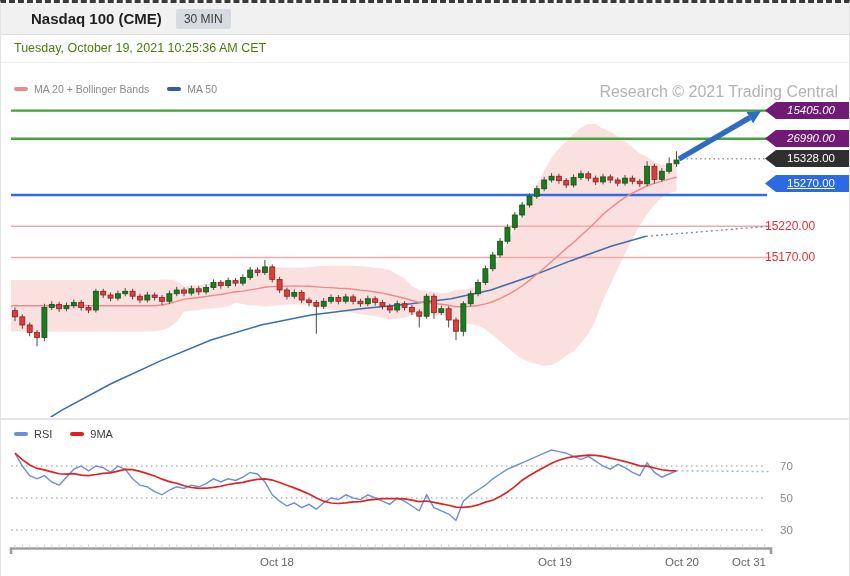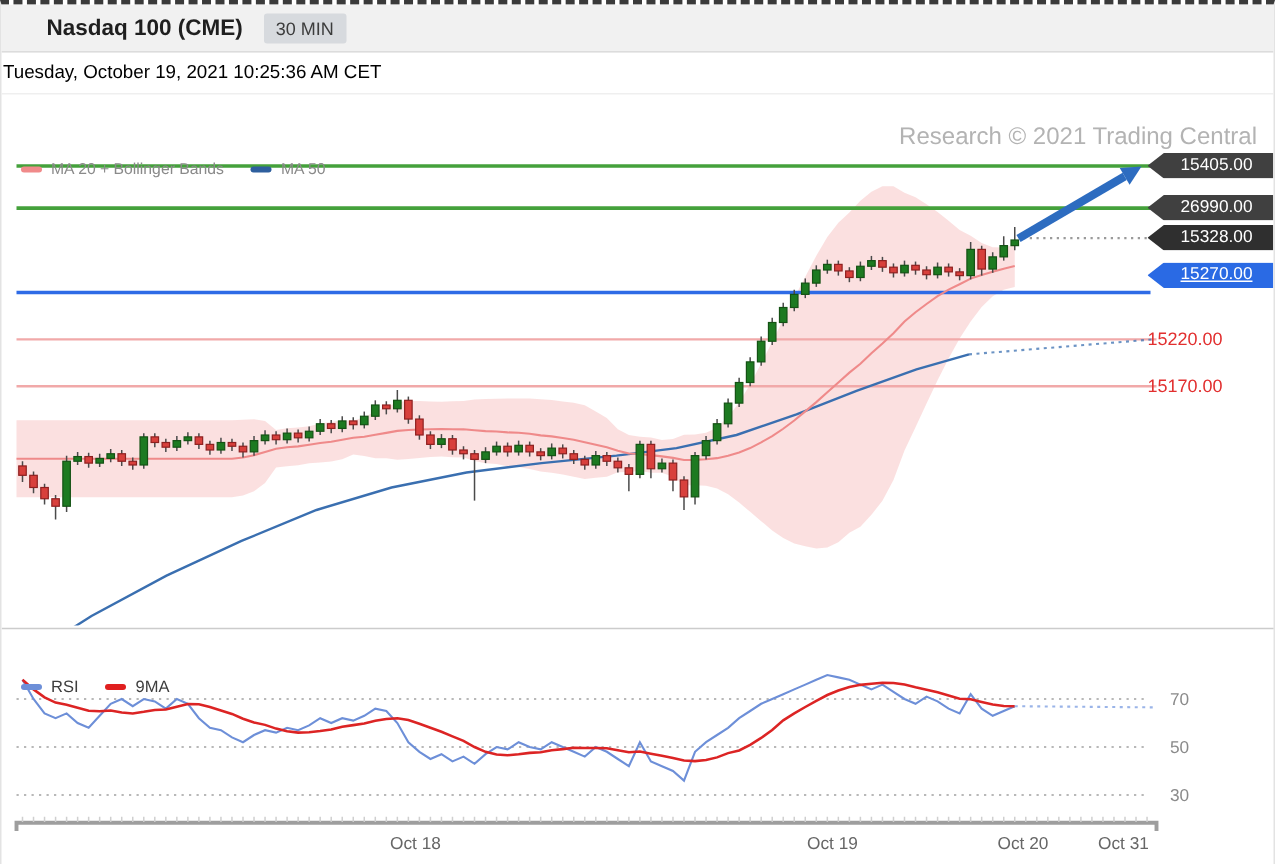--- a/index.html
+++ b/index.html
@@ -5,38 +5,38 @@
   html,body{margin:0;padding:0;background:#fff;}
   #frame{position:relative;width:850px;height:576px;background:#fff;overflow:hidden;
          font-family:"Liberation Sans",sans-serif;
          border-top:3px dashed #3a3a3a;border-left:1px solid #e3e3e3;border-right:1px solid #e3e3e3;box-sizing:border-box;}
   #hdr{position:absolute;left:0;top:0;width:100%;height:31px;background:#f1f1f1;border-bottom:1px solid #dcdcdc;
        display:flex;align-items:center;}
   #title{font-size:15px;font-weight:bold;color:#1f1f1f;margin-left:30px;}
   #tf-badge{margin-left:14px;background:#d7dade;color:#3c3c3c;font-size:12px;padding:3px 8px;border-radius:2px;}
   #dateline{position:absolute;left:0;top:31px;width:100%;height:28px;border-bottom:1px solid #efefef;
             display:flex;align-items:center;}
-  #datetxt{font-size:12.5px;color:#000000;margin-left:1px;}
+  #datetxt{font-size:12.5px;color:#4d7c0f;margin-left:13px;}
   .legend-row{position:absolute;left:13px;display:flex;align-items:center;gap:18px;z-index:5;}
   #legend-main{top:80px;}
   #legend-rsi{top:425px;}
-  .leg-item{display:flex;align-items:center;gap:6px;margin-top:24px;}
+  .leg-item{display:flex;align-items:center;gap:6px;}
   .swatch{width:14px;height:4px;border-radius:2px;display:inline-block;}
   .sw-ma20{background:#f08a8a;}
   .sw-ma50{background:#2e5f9e;}
   .sw-rsi{background:#6d8fd8;}
   .sw-9ma{background:#e01f1f;}
   .leg-label{font-size:10.5px;color:#8a8a8a;}
   .leg-label-dark{font-size:11px;color:#3d3d3d;}
   #credit{position:absolute;right:11px;top:80px;font-size:16px;color:#b3b3b3;z-index:5;}
   svg{position:absolute;left:0;top:0;}
   .tag{position:absolute;left:764px;width:84px;height:17px;line-height:17px;color:#fff;font-size:11.5px;
        text-align:center;padding-left:8px;box-sizing:border-box;z-index:6;
        clip-path:polygon(0 50%,13% 0,100% 0,100% 100%,13% 100%);}
-  .tag-green{background:#404040;}
+  .tag-green{background:#701a75;font-style:italic;}
   .tag-black{background:#2f2f2f;}
   .tag-blue{background:#2a6ae4;}
   .lvl-text{position:absolute;left:764px;width:68px;height:15px;line-height:15px;color:#e22f2f;font-size:12px;z-index:6;}
   #tag-15405{top:99px;}
   #tag-15360{top:127px;}
   #tag-15328{top:147px;}
   #tag-15270{top:172px;text-decoration:underline;}
   #txt-15220{top:216px;}
   #txt-15170{top:247px;}
 </style>

